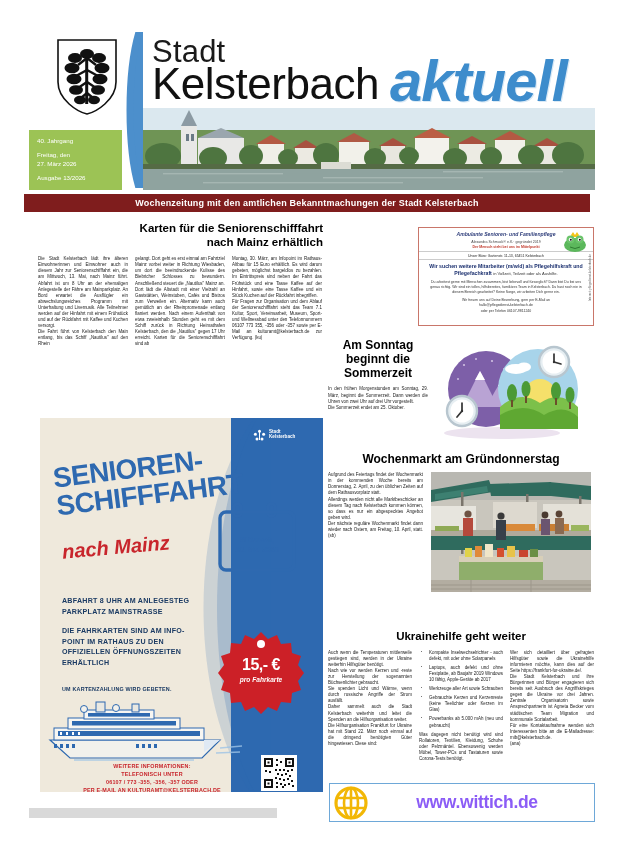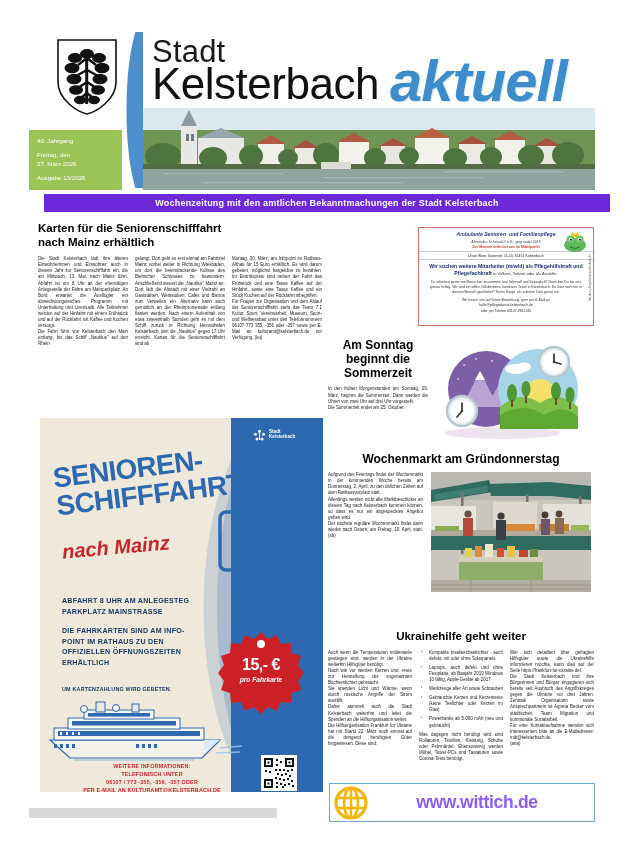--- a/index.html
+++ b/index.html
@@ -13,25 +13,25 @@
   .blue-swoosh{position:absolute;left:121px;top:32px;width:22px;height:156px;}
   .title-stadt{position:absolute;left:152px;top:36px;font-size:31px;font-weight:400;letter-spacing:.2px;line-height:1;color:#1a1a1a;}
   .title-kels{position:absolute;left:152px;top:62px;font-size:44px;font-weight:400;letter-spacing:-.5px;line-height:1;color:#111;white-space:nowrap;}
   .title-aktuell{position:absolute;left:390px;top:52px;font-size:58px;font-weight:700;font-style:italic;letter-spacing:-1px;line-height:1;
       color:#3d8ccc;text-shadow:0 0 2px #fff, 1px 1px 0 #cfe3f3;}
   .photo{position:absolute;left:143px;top:108px;width:452px;height:82px;overflow:hidden;border:0;}
   .photo svg{display:block;}
   .datebox{position:absolute;left:29px;top:130px;width:93px;height:60px;background:#9cc355;color:#fff;
       font-size:6.2px;line-height:9.5px;padding:6px 0 0 8px;box-sizing:border-box;}
   .datebox div{margin-bottom:4px;}
-  .subbar{position:absolute;left:44px;top:194px;width:566px;height:18px;background:#6d28d9;color:#fff;
+  .subbar{position:absolute;left:24px;top:194px;width:566px;height:18px;background:#7f1d1d;color:#fff;
       display:flex;align-items:center;justify-content:center;font-size:9px;font-weight:700;letter-spacing:.2px;}
 
   
-  .hl{font-weight:700;text-align:left;line-height:1.18;}
+  .hl{font-weight:700;text-align:right;line-height:1.18;}
   .body-col{font-size:4.45px;line-height:6.1px;text-align:justify;color:#1a1a1a;hyphens:auto;}
   .body-col p{margin:0 0 4px 0;}
 
   
   .art1{position:absolute;left:38px;top:222px;width:285px;}
   .art1 .hl{font-size:11.5px;margin-bottom:7px;}
   .art1 .cols{display:flex;gap:7px;}
   .art1 .cols > div{width:90px;}
 
   

